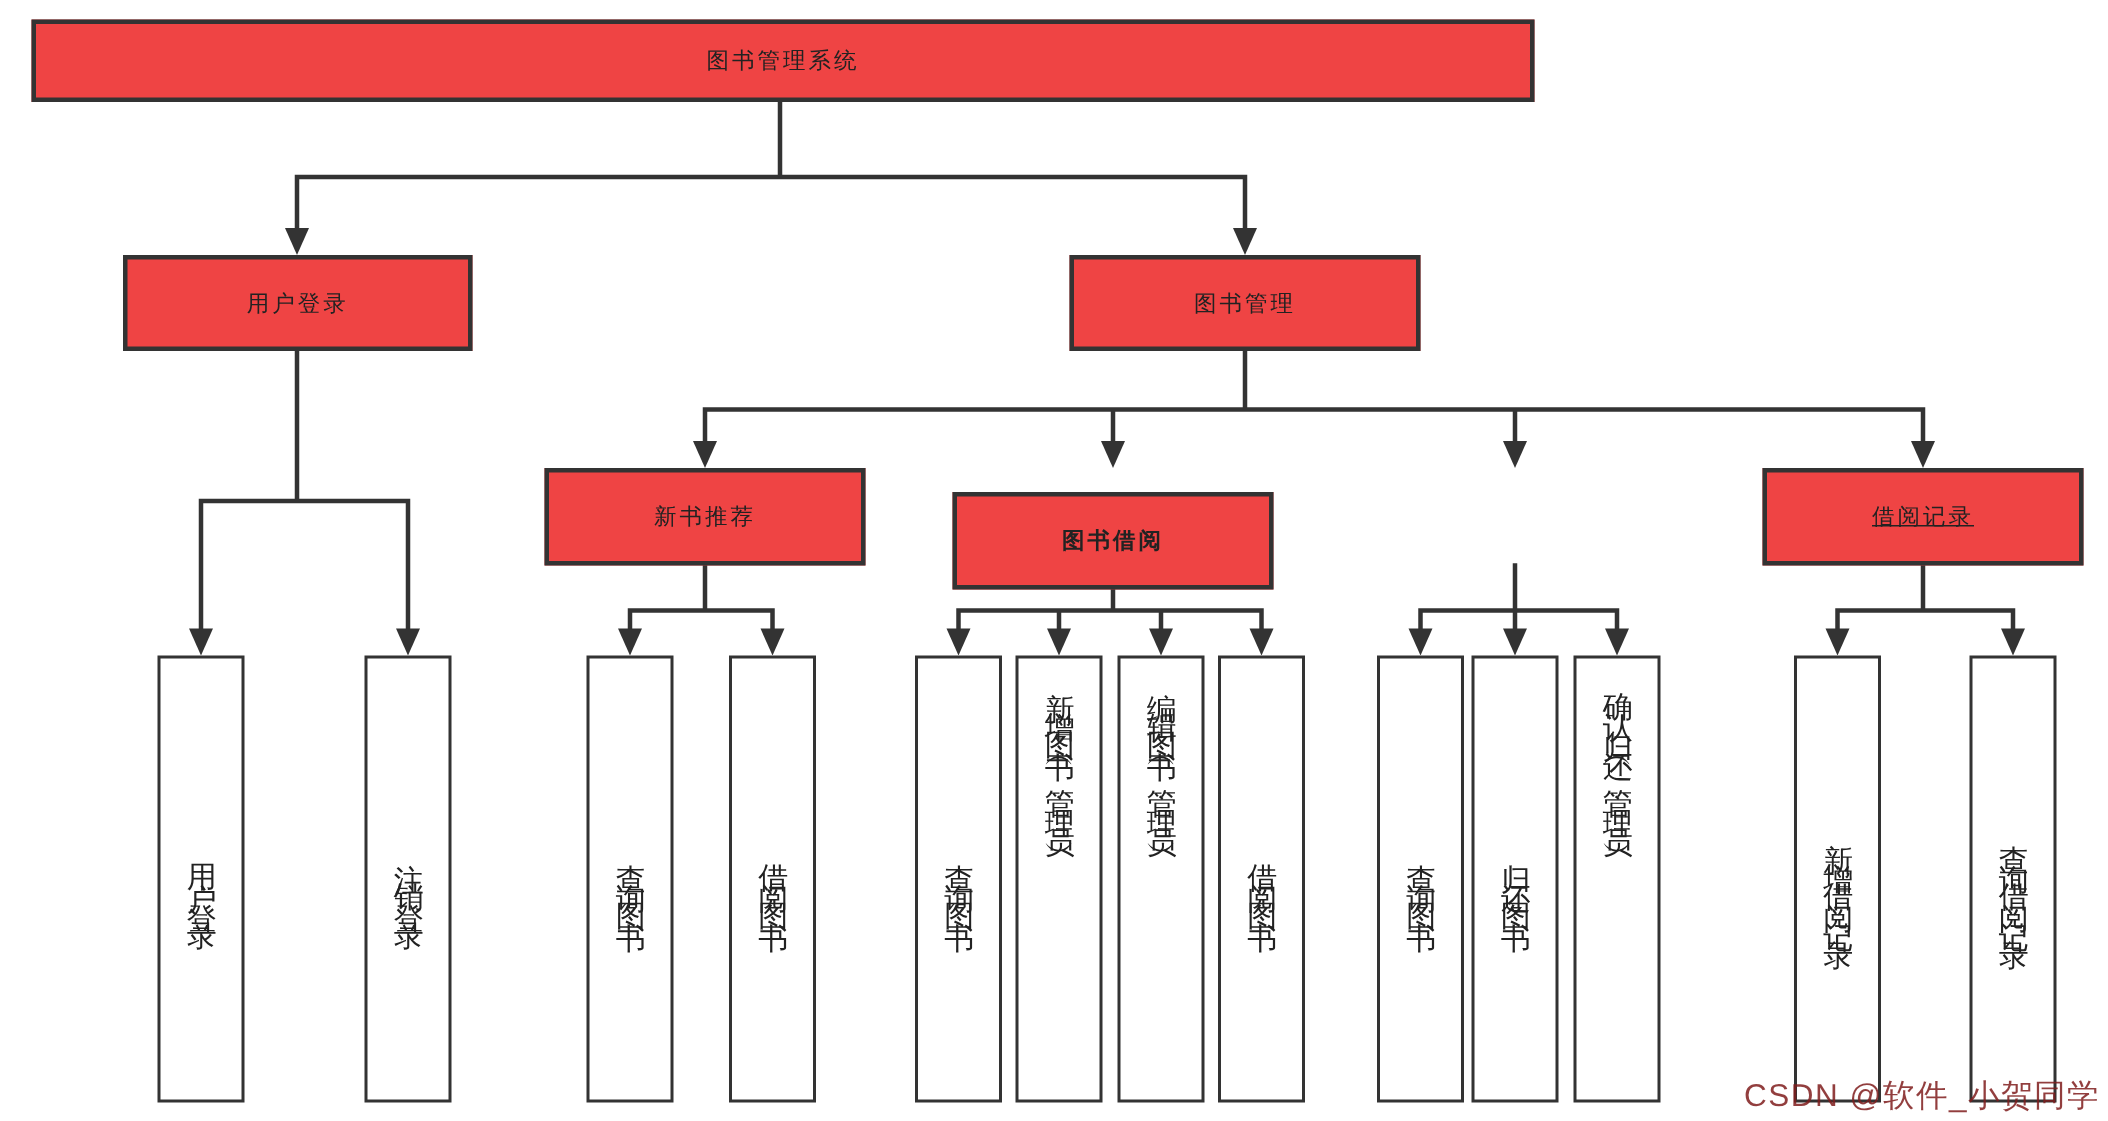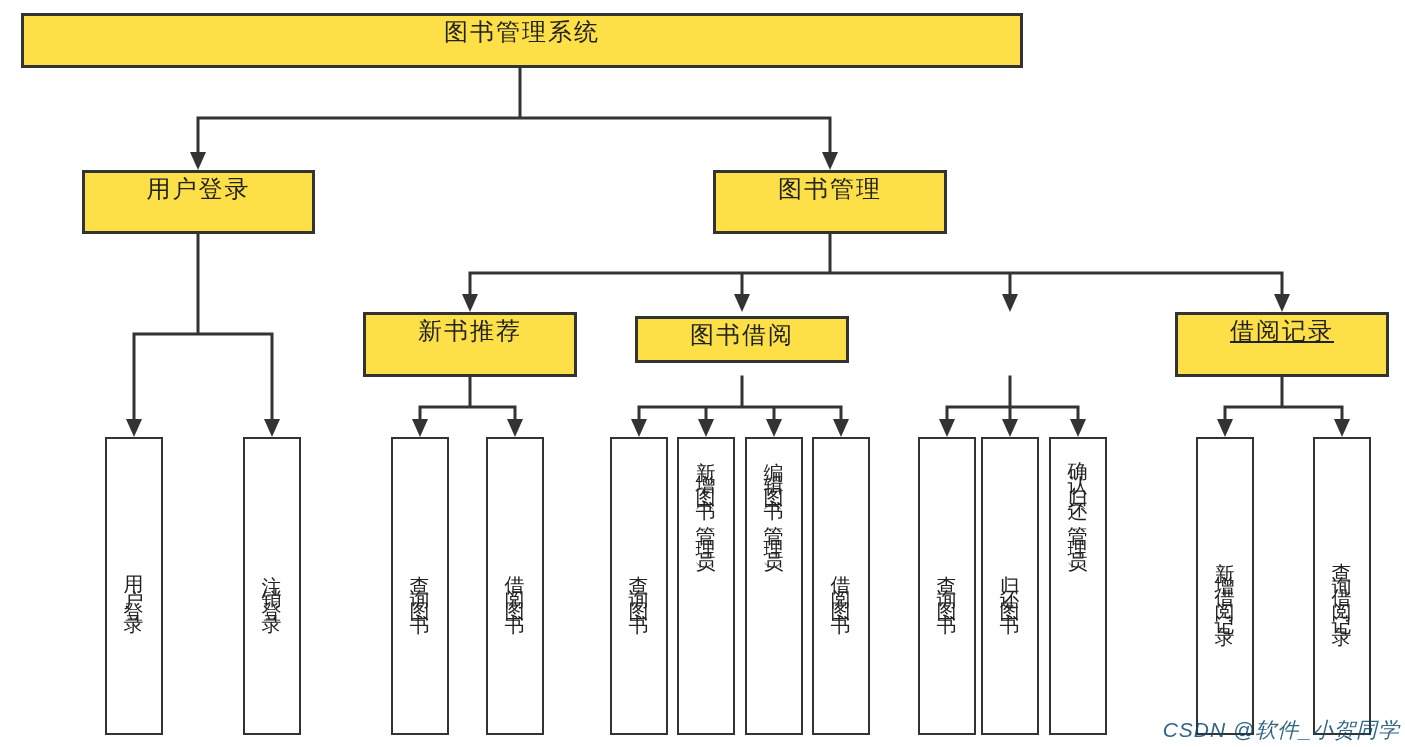--- a/index.html
+++ b/index.html
@@ -1,23 +1,23 @@
 <!DOCTYPE html>
 <html><head>
 <meta charset="utf-8">
 <style>
   html,body{margin:0;padding:0;background:#fff;}
   .canvas{
     position:relative;width:1405px;height:747px;background:#ffffff;
     font-family:"Liberation Sans",sans-serif;color:#222;overflow:hidden;
   }
   .node{
-    position:absolute;background:#fde047;border:3px solid #333;
-    display:flex;align-items:flex-start;justify-content:center;
-    font-size:24px;letter-spacing:2px;color:#222;box-sizing:border-box;
+    position:absolute;background:#ef4444;border:3px solid #333;
+    display:flex;align-items:center;justify-content:center;
+    font-size:15px;letter-spacing:2px;color:#222;box-sizing:border-box;
   }
   .leaf{
     position:absolute;background:#fff;border:2px solid #333;
     display:flex;align-items:center;justify-content:center;
     box-sizing:border-box;top:437px;width:58px;height:298px;
   }
   .leaf span{
     writing-mode:vertical-rl;text-orientation:mixed;
     font-size:20px;letter-spacing:13px;color:#222;line-height:1;
   }
@@ -74,21 +74,21 @@
   <div class="node" style="left:82px;top:170px;width:233px;height:64px;">
     <span>用户登录</span>
   </div>
   <div class="node" style="left:713px;top:170px;width:234px;height:64px;">
     <span>图书管理</span>
   </div>
 
   <div class="node" style="left:363px;top:312px;width:214px;height:65px;">
     <span>新书推荐</span>
   </div>
-  <div class="node" style="left:635px;top:316px;width:214px;height:47px;">
+  <div class="node" style="left:635px;top:328px;width:214px;height:65px;font-weight:bold;">
     <span>图书借阅</span>
   </div>
   <div class="node" style="left:1175px;top:312px;width:214px;height:65px;text-decoration:underline;">
     <span>借阅记录</span>
   </div>
 
   <div class="leaf" style="left:105px;">
     <span>用户登录</span>
   </div>
   <div class="leaf" style="left:243px;">
@@ -125,14 +125,14 @@
     <span>确认归还（管理员）</span>
   </div>
 
   <div class="leaf" style="left:1196px;">
     <span>新增借阅记录</span>
   </div>
   <div class="leaf" style="left:1313px;">
     <span>查询借阅记录</span>
   </div>
 
-  <div class="watermark" style="color:#0c4a6e;font-style:italic;">CSDN @软件_小贺同学</div>
+  <div class="watermark" style="color:#7f1d1d;">CSDN @软件_小贺同学</div>
 </div>
 
 </body></html>

